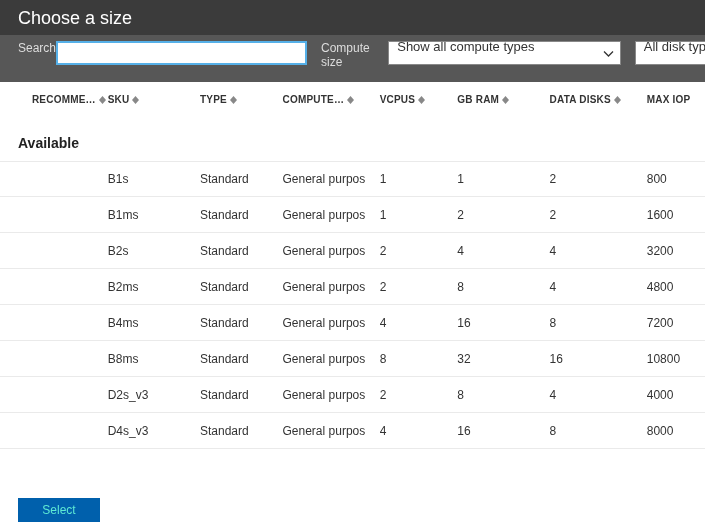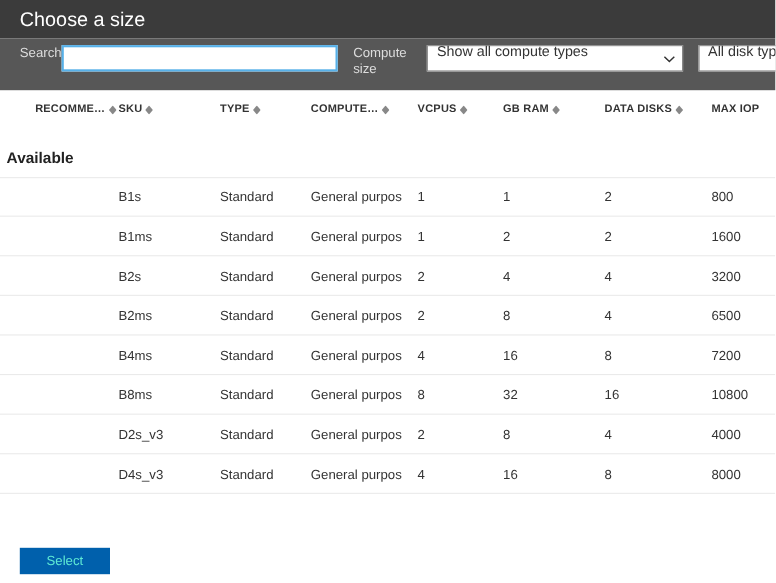--- a/index.html
+++ b/index.html
@@ -102,21 +102,21 @@
   .col-type { width: 85px; }
   .col-compute { width: 100px; }
   .col-vcpus { width: 80px; }
   .col-ram { width: 95px; }
   .col-disks { width: 100px; }
   .col-iops { width: 60px; }
   .group-header {
     font-size: 14px;
     font-weight: 700;
     color: #222;
-    padding: 22px 0 10px 6px;
+    padding: 22px 0 10px 18px;
   }
   .row {
     display: flex;
     align-items: center;
     height: 36px;
     border-bottom: 1px solid #eaeaea;
     font-size: 12px;
     cursor: pointer;
   }
   .row:first-of-type { border-top: 1px solid #eaeaea; }
@@ -293,21 +293,21 @@
         <div class="cell col-iops">3200</div>
       </div>
       <div class="row">
         <div class="cell col-rec"></div>
         <div class="cell col-sku">B2ms</div>
         <div class="cell col-type">Standard</div>
         <div class="cell col-compute">General purpos</div>
         <div class="cell col-vcpus">2</div>
         <div class="cell col-ram">8</div>
         <div class="cell col-disks">4</div>
-        <div class="cell col-iops">6500</div>
+        <div class="cell col-iops">4800</div>
       </div>
       <div class="row">
         <div class="cell col-rec"></div>
         <div class="cell col-sku">B4ms</div>
         <div class="cell col-type">Standard</div>
         <div class="cell col-compute">General purpos</div>
         <div class="cell col-vcpus">4</div>
         <div class="cell col-ram">16</div>
         <div class="cell col-disks">8</div>
         <div class="cell col-iops">7200</div>

